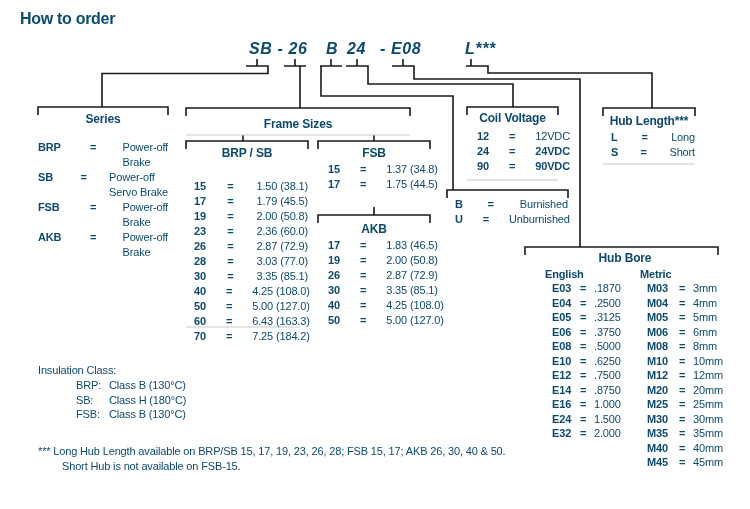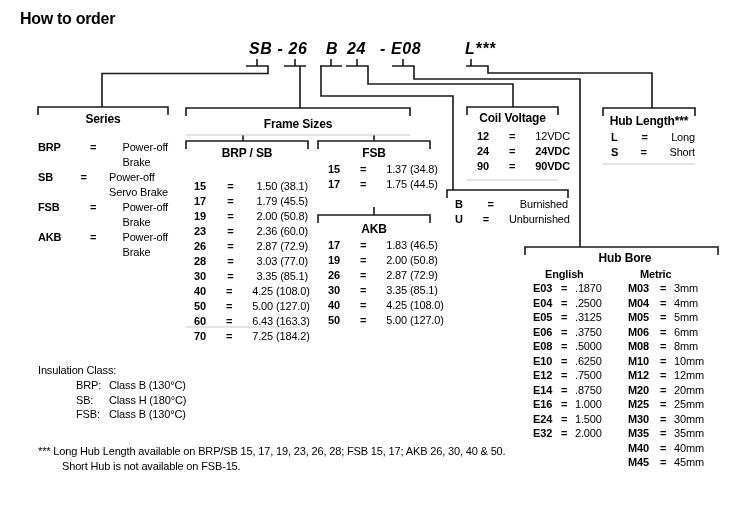--- a/index.html
+++ b/index.html
@@ -1,17 +1,17 @@
 <!DOCTYPE html>
 <html><head>
 <meta charset="utf-8">
 <style>
   html,body{margin:0;padding:0;background:#fff;}
   #stage{position:relative;width:750px;height:509px;background:#ffffff;overflow:hidden;
-         font-family:"Liberation Sans","DejaVu Sans",sans-serif;color:#000000;letter-spacing:-0.15px;}
+         font-family:"Liberation Sans","DejaVu Sans",sans-serif;color:#0c4a6e;letter-spacing:-0.15px;}
   #wires{position:absolute;left:0;top:0;width:750px;height:509px;}
   .abs{position:absolute;}
   #page-title{left:20px;top:10px;font-size:16px;font-weight:bold;letter-spacing:-0.3px;}
   .pn-seg{position:absolute;top:40px;font-size:16px;font-weight:bold;letter-spacing:0.6px;white-space:nowrap;font-style:italic;}
   .box{position:absolute;}
   .box-title{font-weight:bold;font-size:12px;line-height:14px;text-align:center;white-space:nowrap;}
   
   .crow{display:flex;font-size:11px;line-height:15px;white-space:nowrap;gap:20px;}
   .crow .c{font-weight:bold;}
   .crow .eq{font-weight:bold;}
@@ -52,21 +52,21 @@
   .hlrow{padding-left:8px;}
   .hlrow .c{width:16px;}
   .hlrow .eq{width:15px;}
   
   #hubbore-box{left:525px;top:251px;width:200px;}
   .hb-cols{display:flex;margin-top:2px;}
   .hb-col-en{margin-left:8px;width:88px;}
   .hb-col-met{margin-left:7px;width:97px;}
   .hb-header{font-weight:bold;font-size:11px;line-height:14px;padding-left:12px;white-space:nowrap;}
   .hbrow{display:flex;font-size:11px;line-height:14.5px;white-space:nowrap;}
-  .hbrow .c{font-weight:bold;width:28px;}
+  .hbrow .c{font-weight:bold;width:28px;margin-left:19px;}
   .hb-col-met .hbrow .c{width:32px;}
   .hbrow .eq{font-weight:bold;width:14px;}
   
   #insulation-box{left:38px;top:363px;font-size:11px;line-height:14.8px;}
   .ins-row{display:flex;white-space:nowrap;}
   .ins-label{width:33px;padding-left:38px;}
   #footnote-box{left:38px;top:444px;font-size:11px;line-height:15px;white-space:nowrap;}
   #footnote-line2{padding-left:24px;}
 </style>
 </head>

